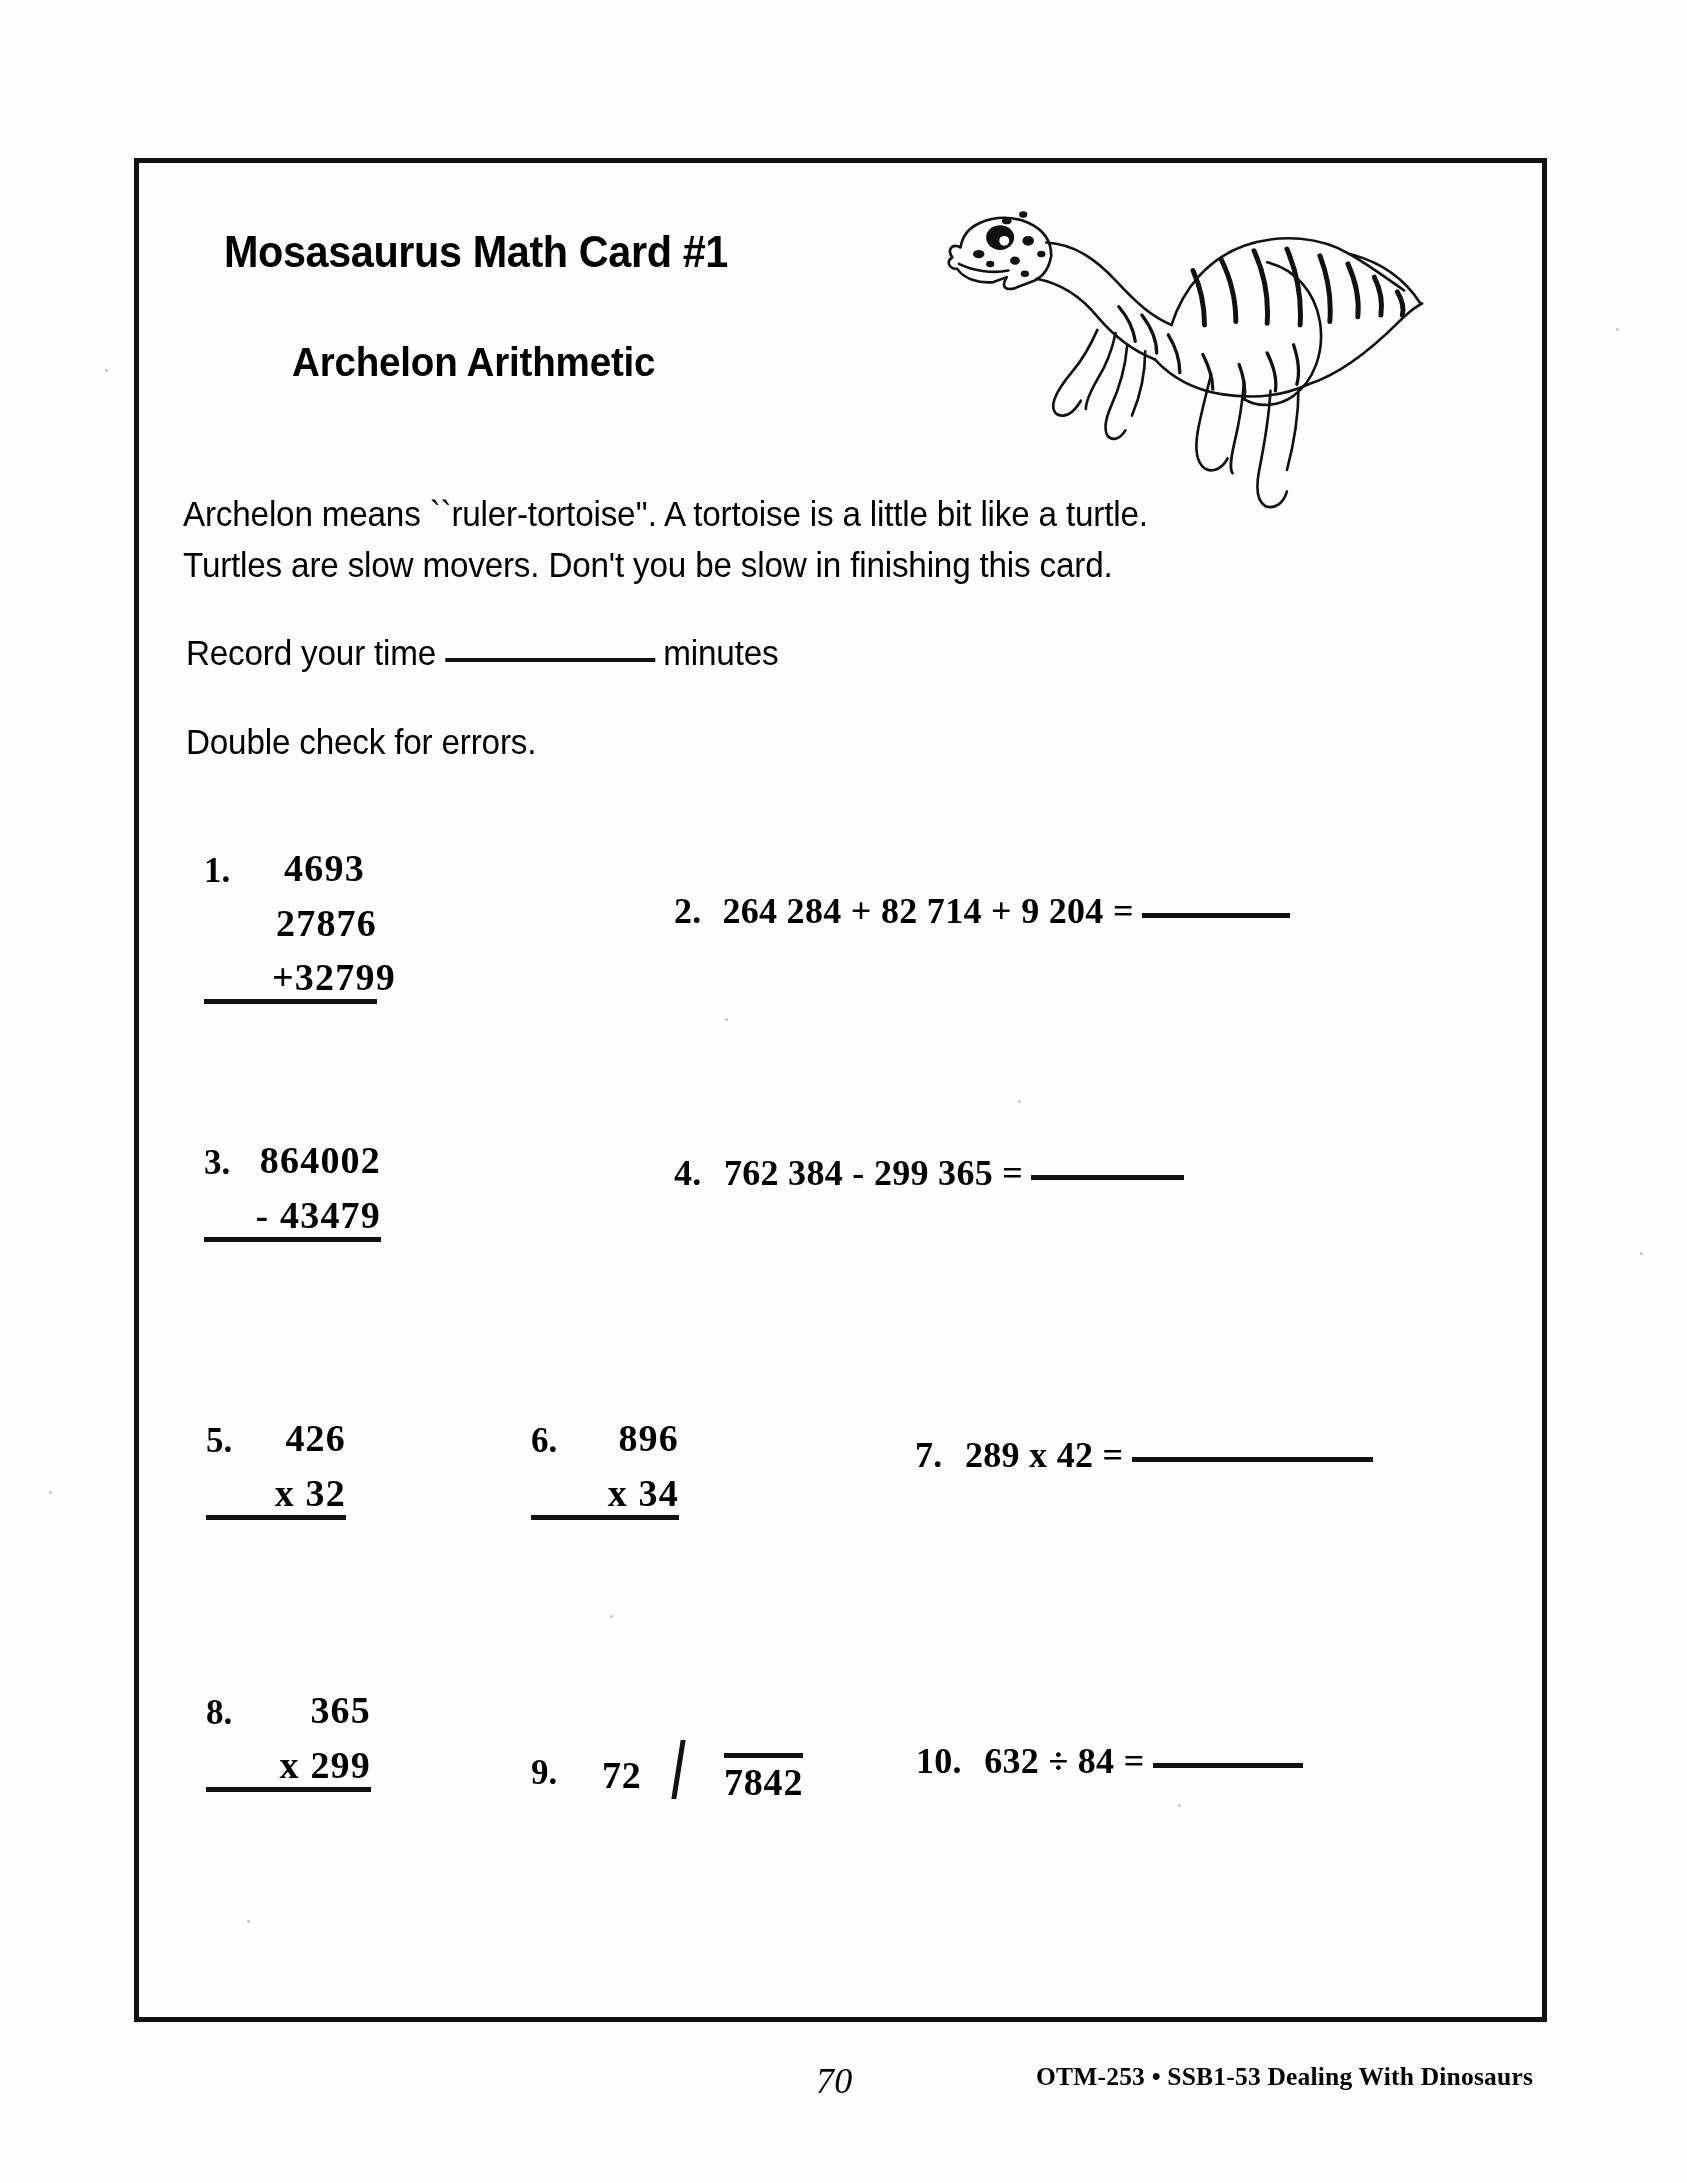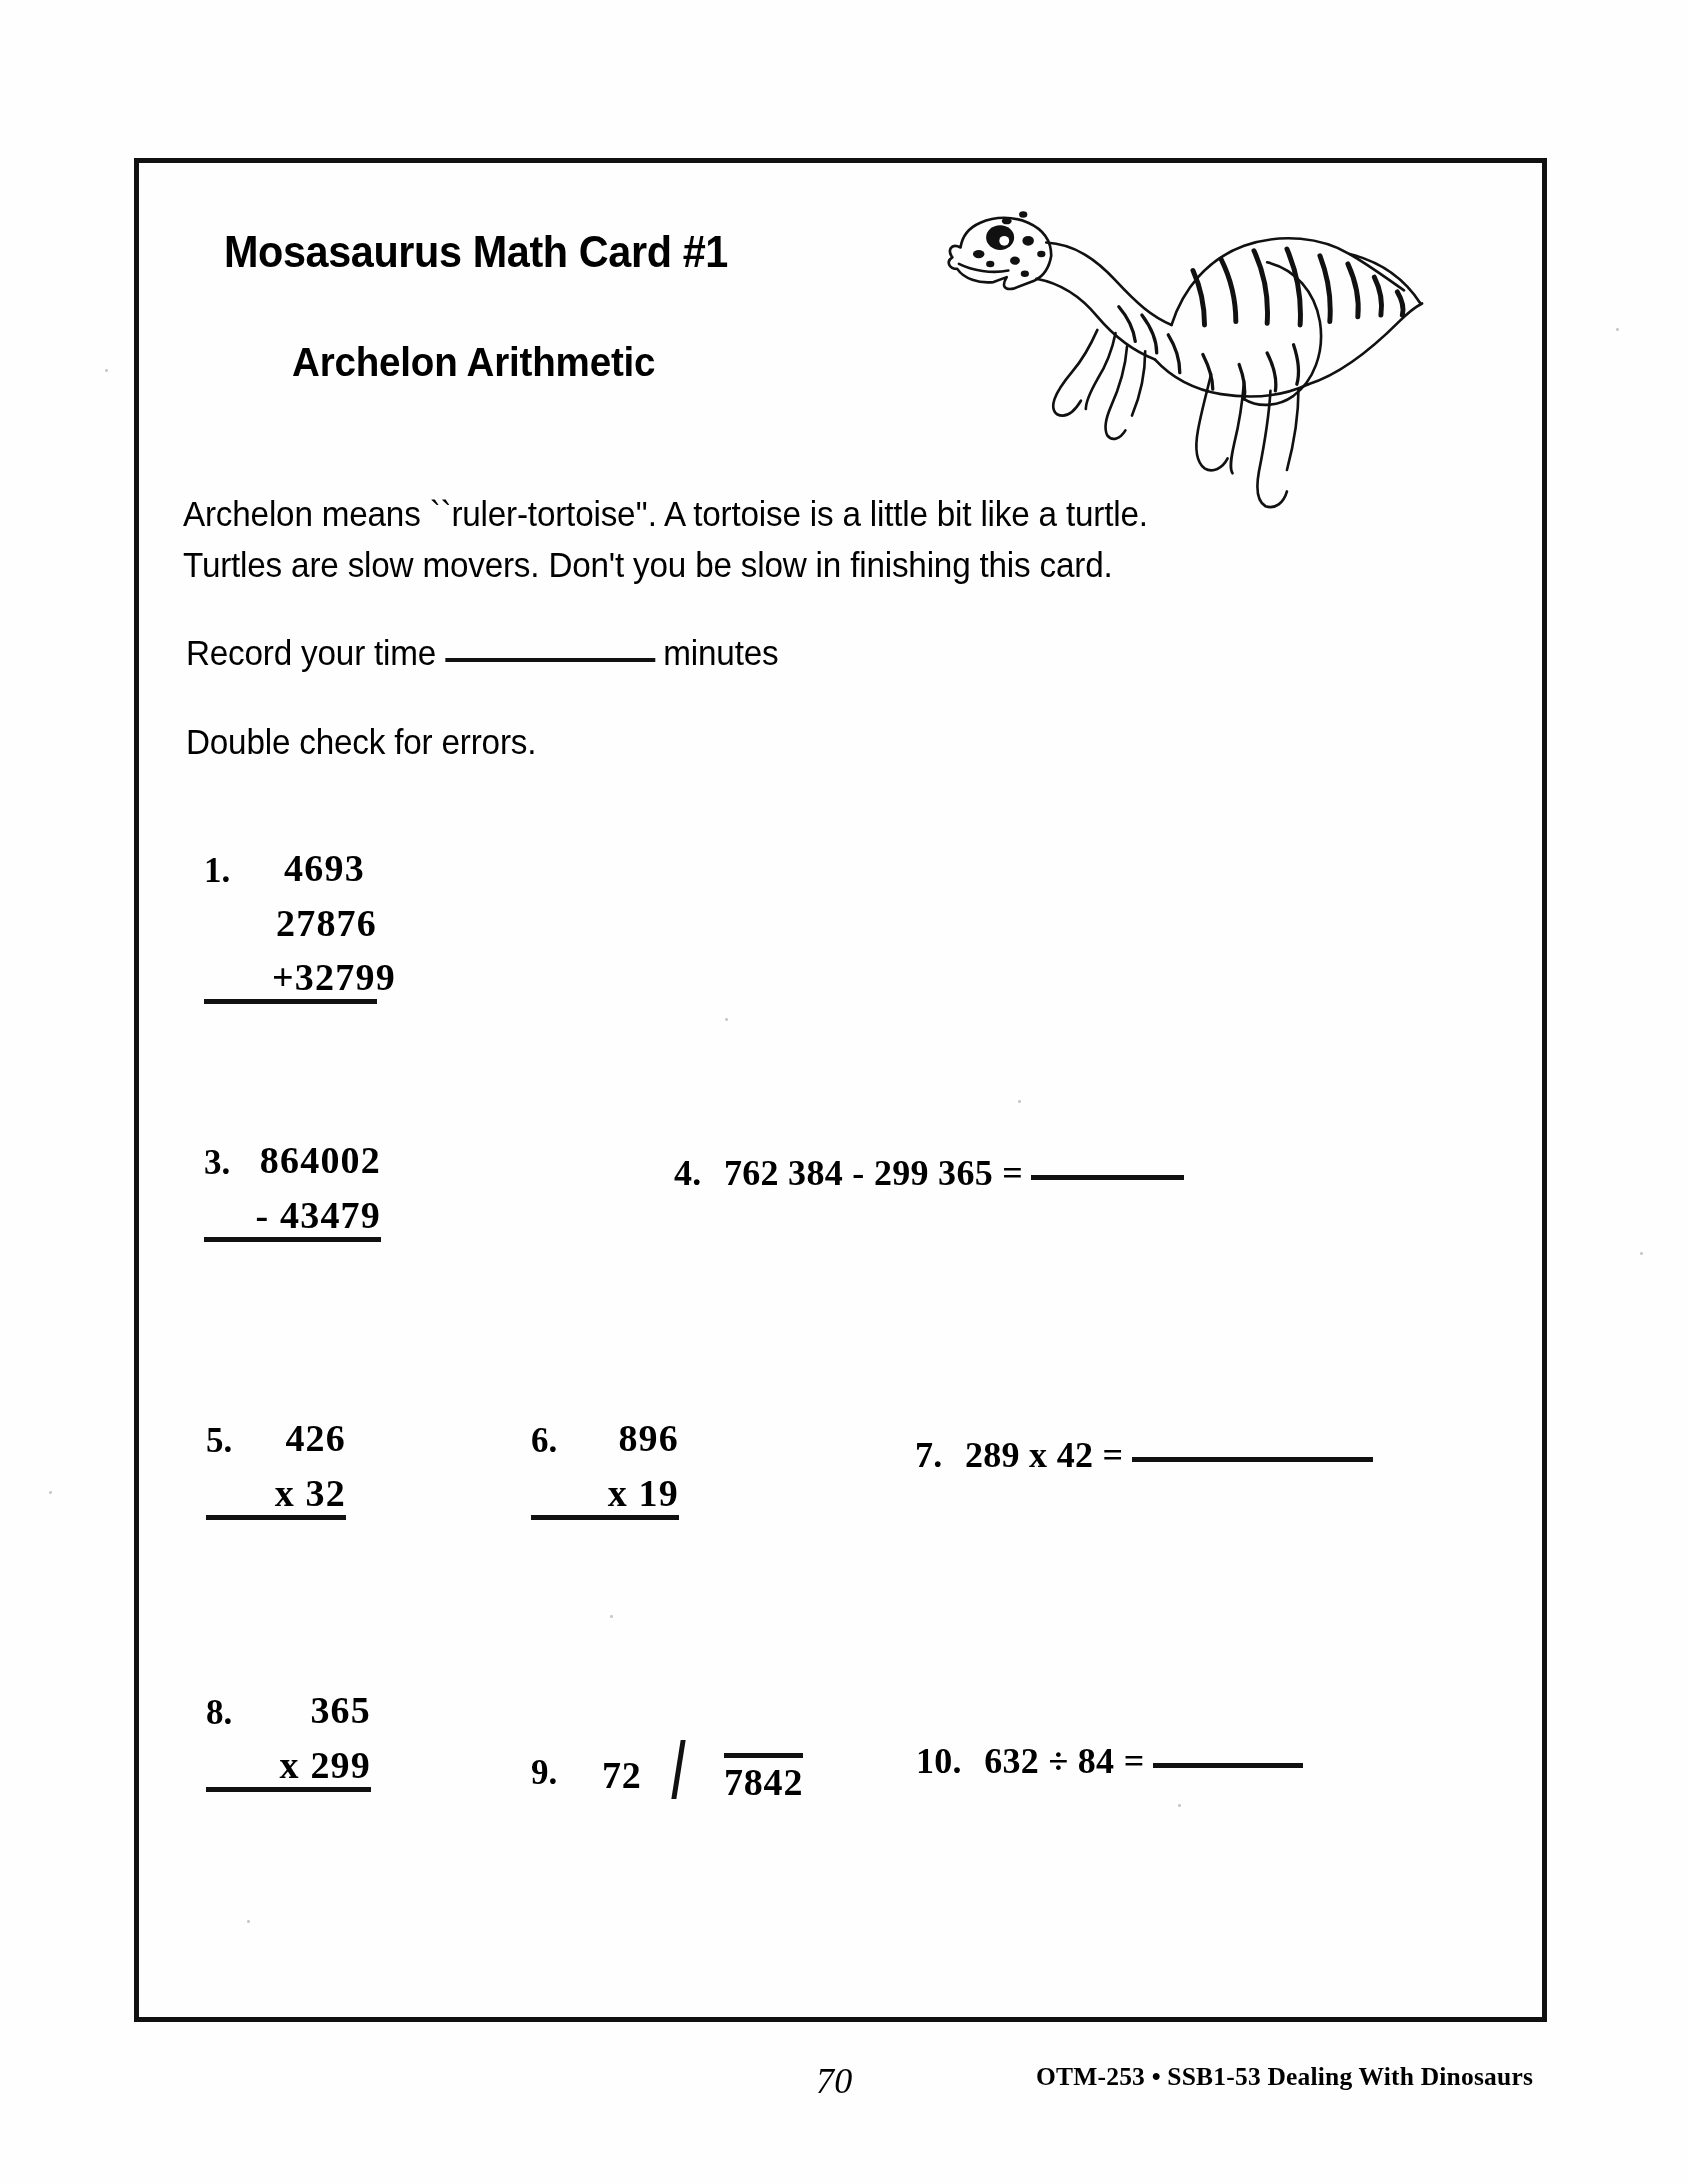--- a/index.html
+++ b/index.html
@@ -292,20 +292,24 @@
 
   <div class="body-line" id="double-check">Double check for errors.</div>
 
   <div class="stack" id="problem-1" style="left:204px; top:849px; width:173px;">
     <div class="idx" style="left:0px; top:1.6px;">1.</div>
     <div class="row" style="padding-left:68px;text-align:center;">4693</div>
     <div class="row" style="padding-left:68px;">27876</div>
     <div class="row last" style="padding-left:68px;text-align:right;">+32799</div>
   </div>
 
+  <div class="eq" id="problem-2" style="left:674px; top:890px;">
+    <span>2.</span>
+    <span style="display:inline-block;width:11.5px;"></span><span>264 284 + 82 714 + 9 204 =</span><span class="answer-blank" style="width:148px;"></span>
+  </div>
 
   <div class="stack" id="problem-3" style="left:204px; top:1141px; width:177px;">
     <div class="idx" style="left:0px; top:1.6px;">3.</div>
     <div class="row" style="padding-left:43px;">864002</div>
     <div class="row last" style="padding-left:43px;">- 43479</div>
   </div>
 
   <div class="eq" id="problem-4" style="left:674px; top:1152px;">
     <span>4.</span>
     <span style="display:inline-block;width:13px;"></span><span>762 384 - 299 365 =</span><span class="answer-blank" style="width:153px;"></span>
@@ -313,21 +317,21 @@
 
   <div class="stack" id="problem-5" style="left:206px; top:1419px; width:140px;">
     <div class="idx" style="left:0px; top:1.6px;">5.</div>
     <div class="row" style="padding-left:44px;">426</div>
     <div class="row last" style="padding-left:44px;">x 32</div>
   </div>
 
   <div class="stack" id="problem-6" style="left:531px; top:1419px; width:148px;">
     <div class="idx" style="left:0px; top:1.6px;">6.</div>
     <div class="row" style="padding-left:51px;">896</div>
-    <div class="row last" style="padding-left:51px;">x 19</div>
+    <div class="row last" style="padding-left:51px;">x 34</div>
   </div>
 
   <div class="eq" id="problem-7" style="left:915px; top:1434px;">
     <span>7.</span>
     <span style="display:inline-block;width:13px;"></span><span>289 x 42 =</span><span class="answer-blank" style="width:241px;"></span>
   </div>
 
   <div class="stack" id="problem-8" style="left:206px; top:1691px; width:165px;">
     <div class="idx" style="left:0px; top:1.6px;">8.</div>
     <div class="row" style="padding-left:59px;">365</div>

